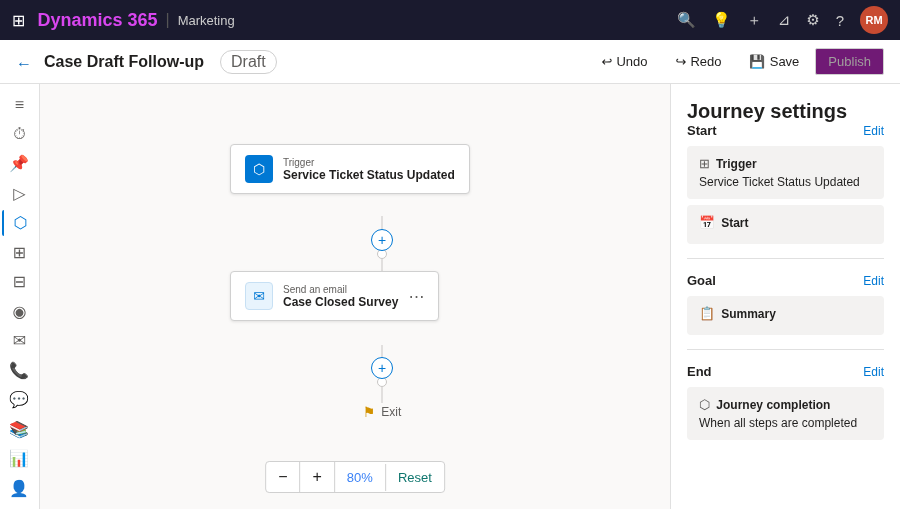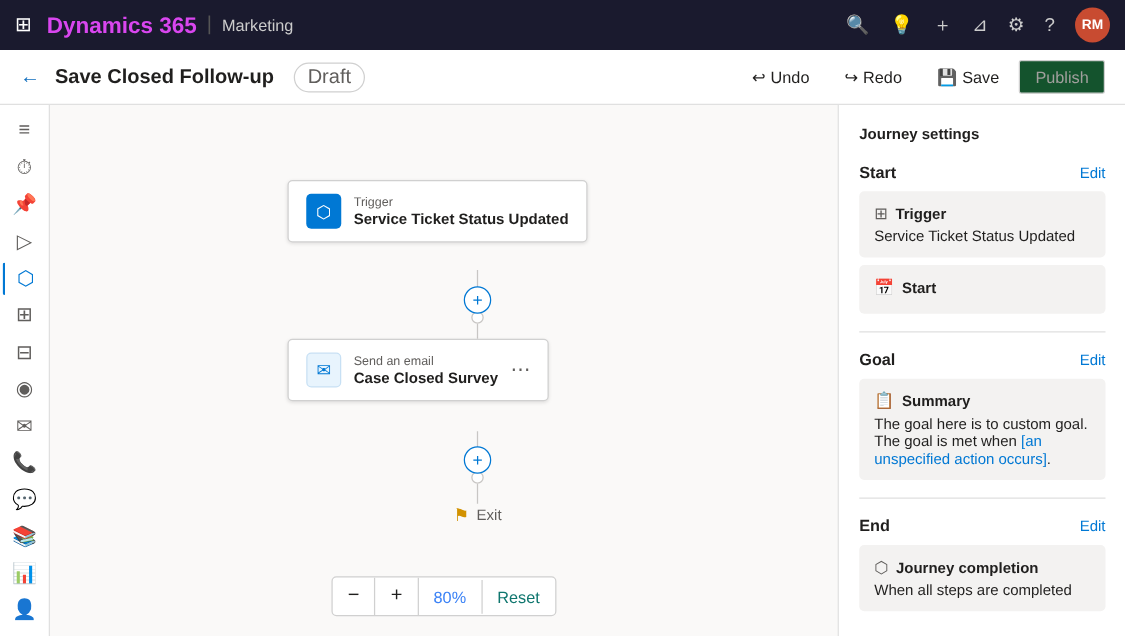--- a/index.html
+++ b/index.html
@@ -29,21 +29,21 @@
     .page-title { font-size: 16px; font-weight: 600; color: #201f1e; margin-right: 8px; }
     .draft-badge { background: #fff; border: 1px solid #d0d0d0; border-radius: 12px;
       padding: 2px 10px; font-size: 16px; color: #605e5c; cursor: pointer; }
     .toolbar-right { margin-left: auto; display: flex; align-items: center; gap: 4px; }
     .toolbar-btn {
       display: flex; align-items: center; gap: 4px; padding: 5px 12px;
       border: none; background: transparent; cursor: pointer; font-size: 13px;
       color: #201f1e; border-radius: 2px;
     }
     .toolbar-btn.publish {
-      border: 1px solid #d0d0d0; background: #14532d; color: #a19f9d; cursor: default; justify-content: center;
+      border: 1px solid #d0d0d0; background: #701a75; color: #a19f9d; cursor: default; justify-content: center;
     }
     .toolbar-btn.save { color: #201f1e; }
 
     
     .left-sidebar {
       width: 40px; background: #fff; border-right: 1px solid #e0e0e0;
       display: flex; flex-direction: column; align-items: center; padding: 8px 0;
       gap: 4px; position: absolute; top: 84px; left: 0; bottom: 0;
     }
     .sidebar-icon {
@@ -112,21 +112,21 @@
     .zoom-btn:last-child { border-right: none; }
     .zoom-level { padding: 6px 12px; font-size: 13px; color: #3b82f6; border-right: 1px solid #d0d0d0; }
     .zoom-reset { padding: 6px 12px; cursor: pointer; border: none; background: transparent;
       font-size: 13px; color: #0f766e; }
 
     
     .right-panel {
       width: 230px; background: #fff; border-left: 1px solid #e0e0e0;
       overflow-y: auto; padding: 16px;
     }
-    .panel-title { font-size: 12px; font-weight: 600; color: #201f1e; margin-bottom: 16px; }
+    .panel-title { font-size: 20px; font-weight: 600; color: #201f1e; margin-bottom: 0; }
     .section-header {
       display: flex; justify-content: space-between; align-items: center; margin-bottom: 8px;
     }
     .section-label { font-size: 13px; font-weight: 600; color: #201f1e; }
     .edit-link { color: #0078d4; font-size: 12px; cursor: pointer; }
     .info-card {
       background: #f3f2f1; border-radius: 4px; padding: 10px 12px; margin-bottom: 6px;
     }
     .info-card-row { display: flex; align-items: center; gap: 6px; margin-bottom: 4px; }
     .info-icon { color: #605e5c; font-size: 13px; }
@@ -151,21 +151,21 @@
     <span>＋</span>
     <span>⊿</span>
     <span>⚙</span>
     <span>?</span>
     <div class="avatar">RM</div>
   </div>
 </div>
 
 <div class="toolbar">
   <span class="back-btn">←</span>
-  <span class="page-title">Save Closed Follow-up</span>
+  <span class="page-title">Case Draft Follow-up</span>
   <span class="draft-badge">Draft</span>
   <div class="toolbar-right">
     <button class="toolbar-btn">
       <span>↩</span>
       <span>Undo</span>
     </button>
     <button class="toolbar-btn">
       <span>↪</span>
       <span>Redo</span>
     </button>
@@ -274,23 +274,20 @@
 
     <div class="section-header">
       <span class="section-label">Goal</span>
       <span class="edit-link">Edit</span>
     </div>
     <div class="info-card">
       <div class="info-card-row">
         <span class="info-icon">📋</span>
         <span class="info-card-title">Summary</span>
       </div>
-      <div class="info-card-text">
-        <span>The goal here is to custom goal. The goal is met when </span><span class="info-card-link">[an unspecified action occurs]</span><span>.</span>
-      </div>
     </div>
 
     <hr class="section-divider">
 
     <div class="section-header">
       <span class="section-label">End</span>
       <span class="edit-link">Edit</span>
     </div>
     <div class="info-card">
       <div class="info-card-row">

